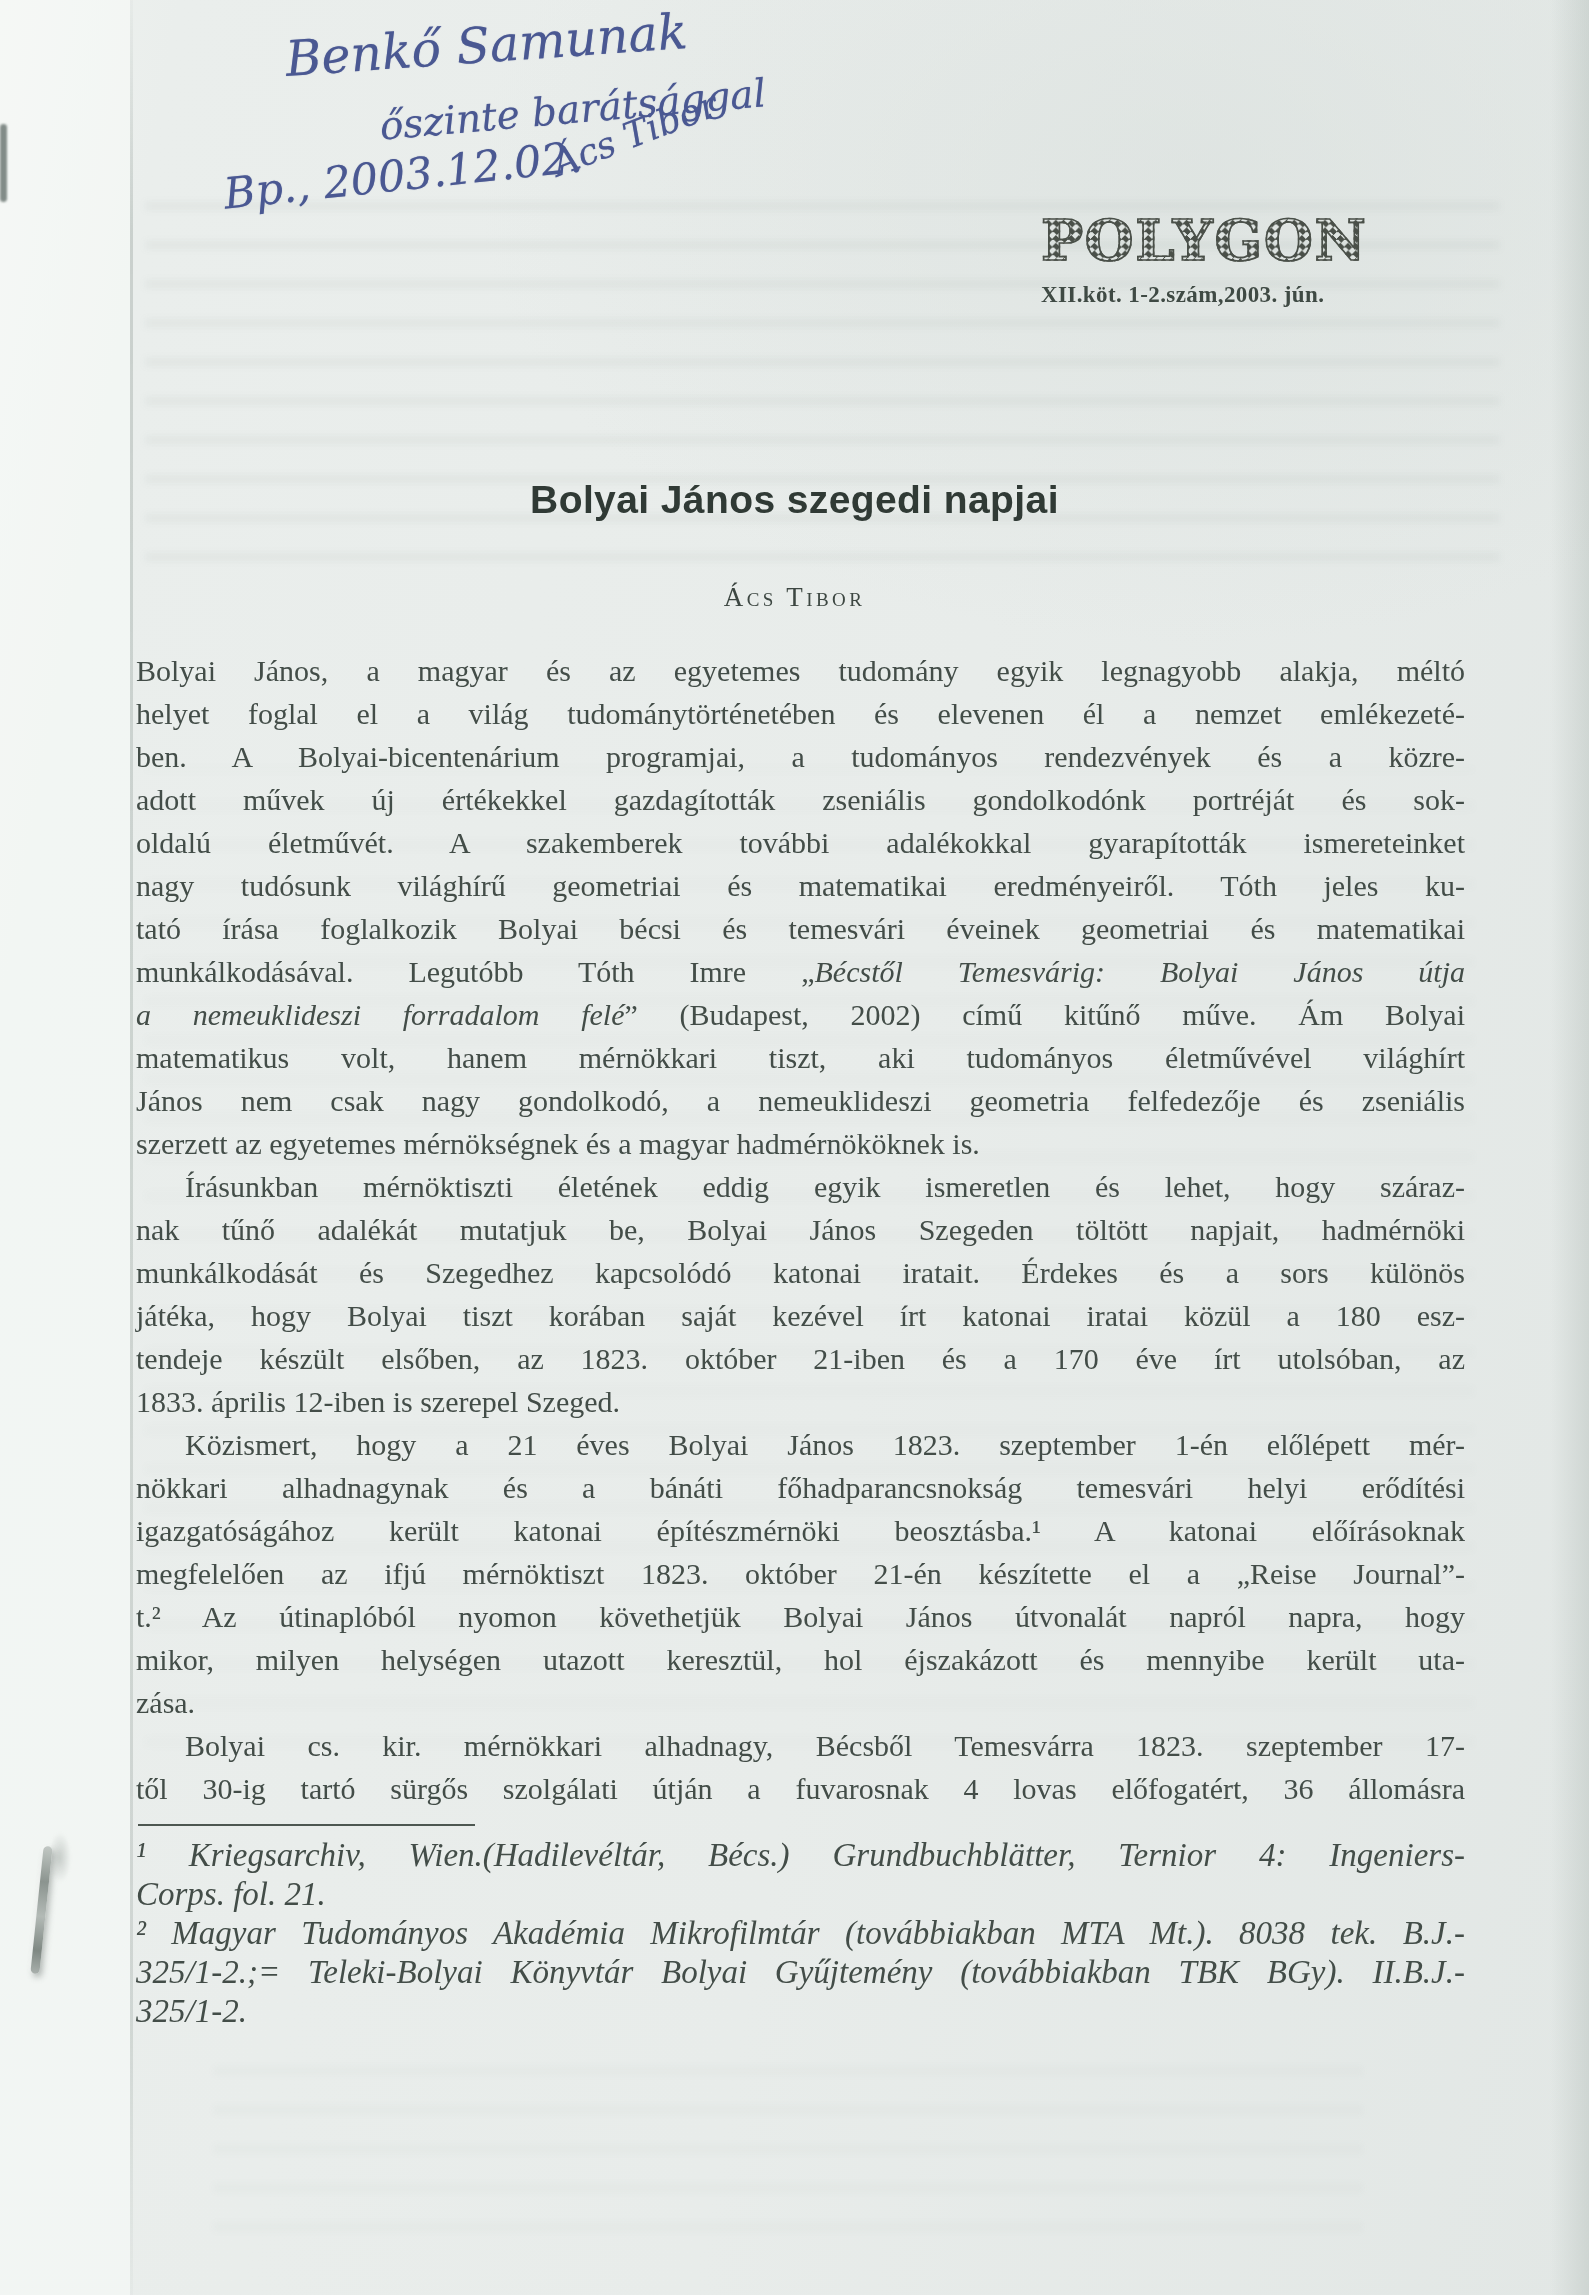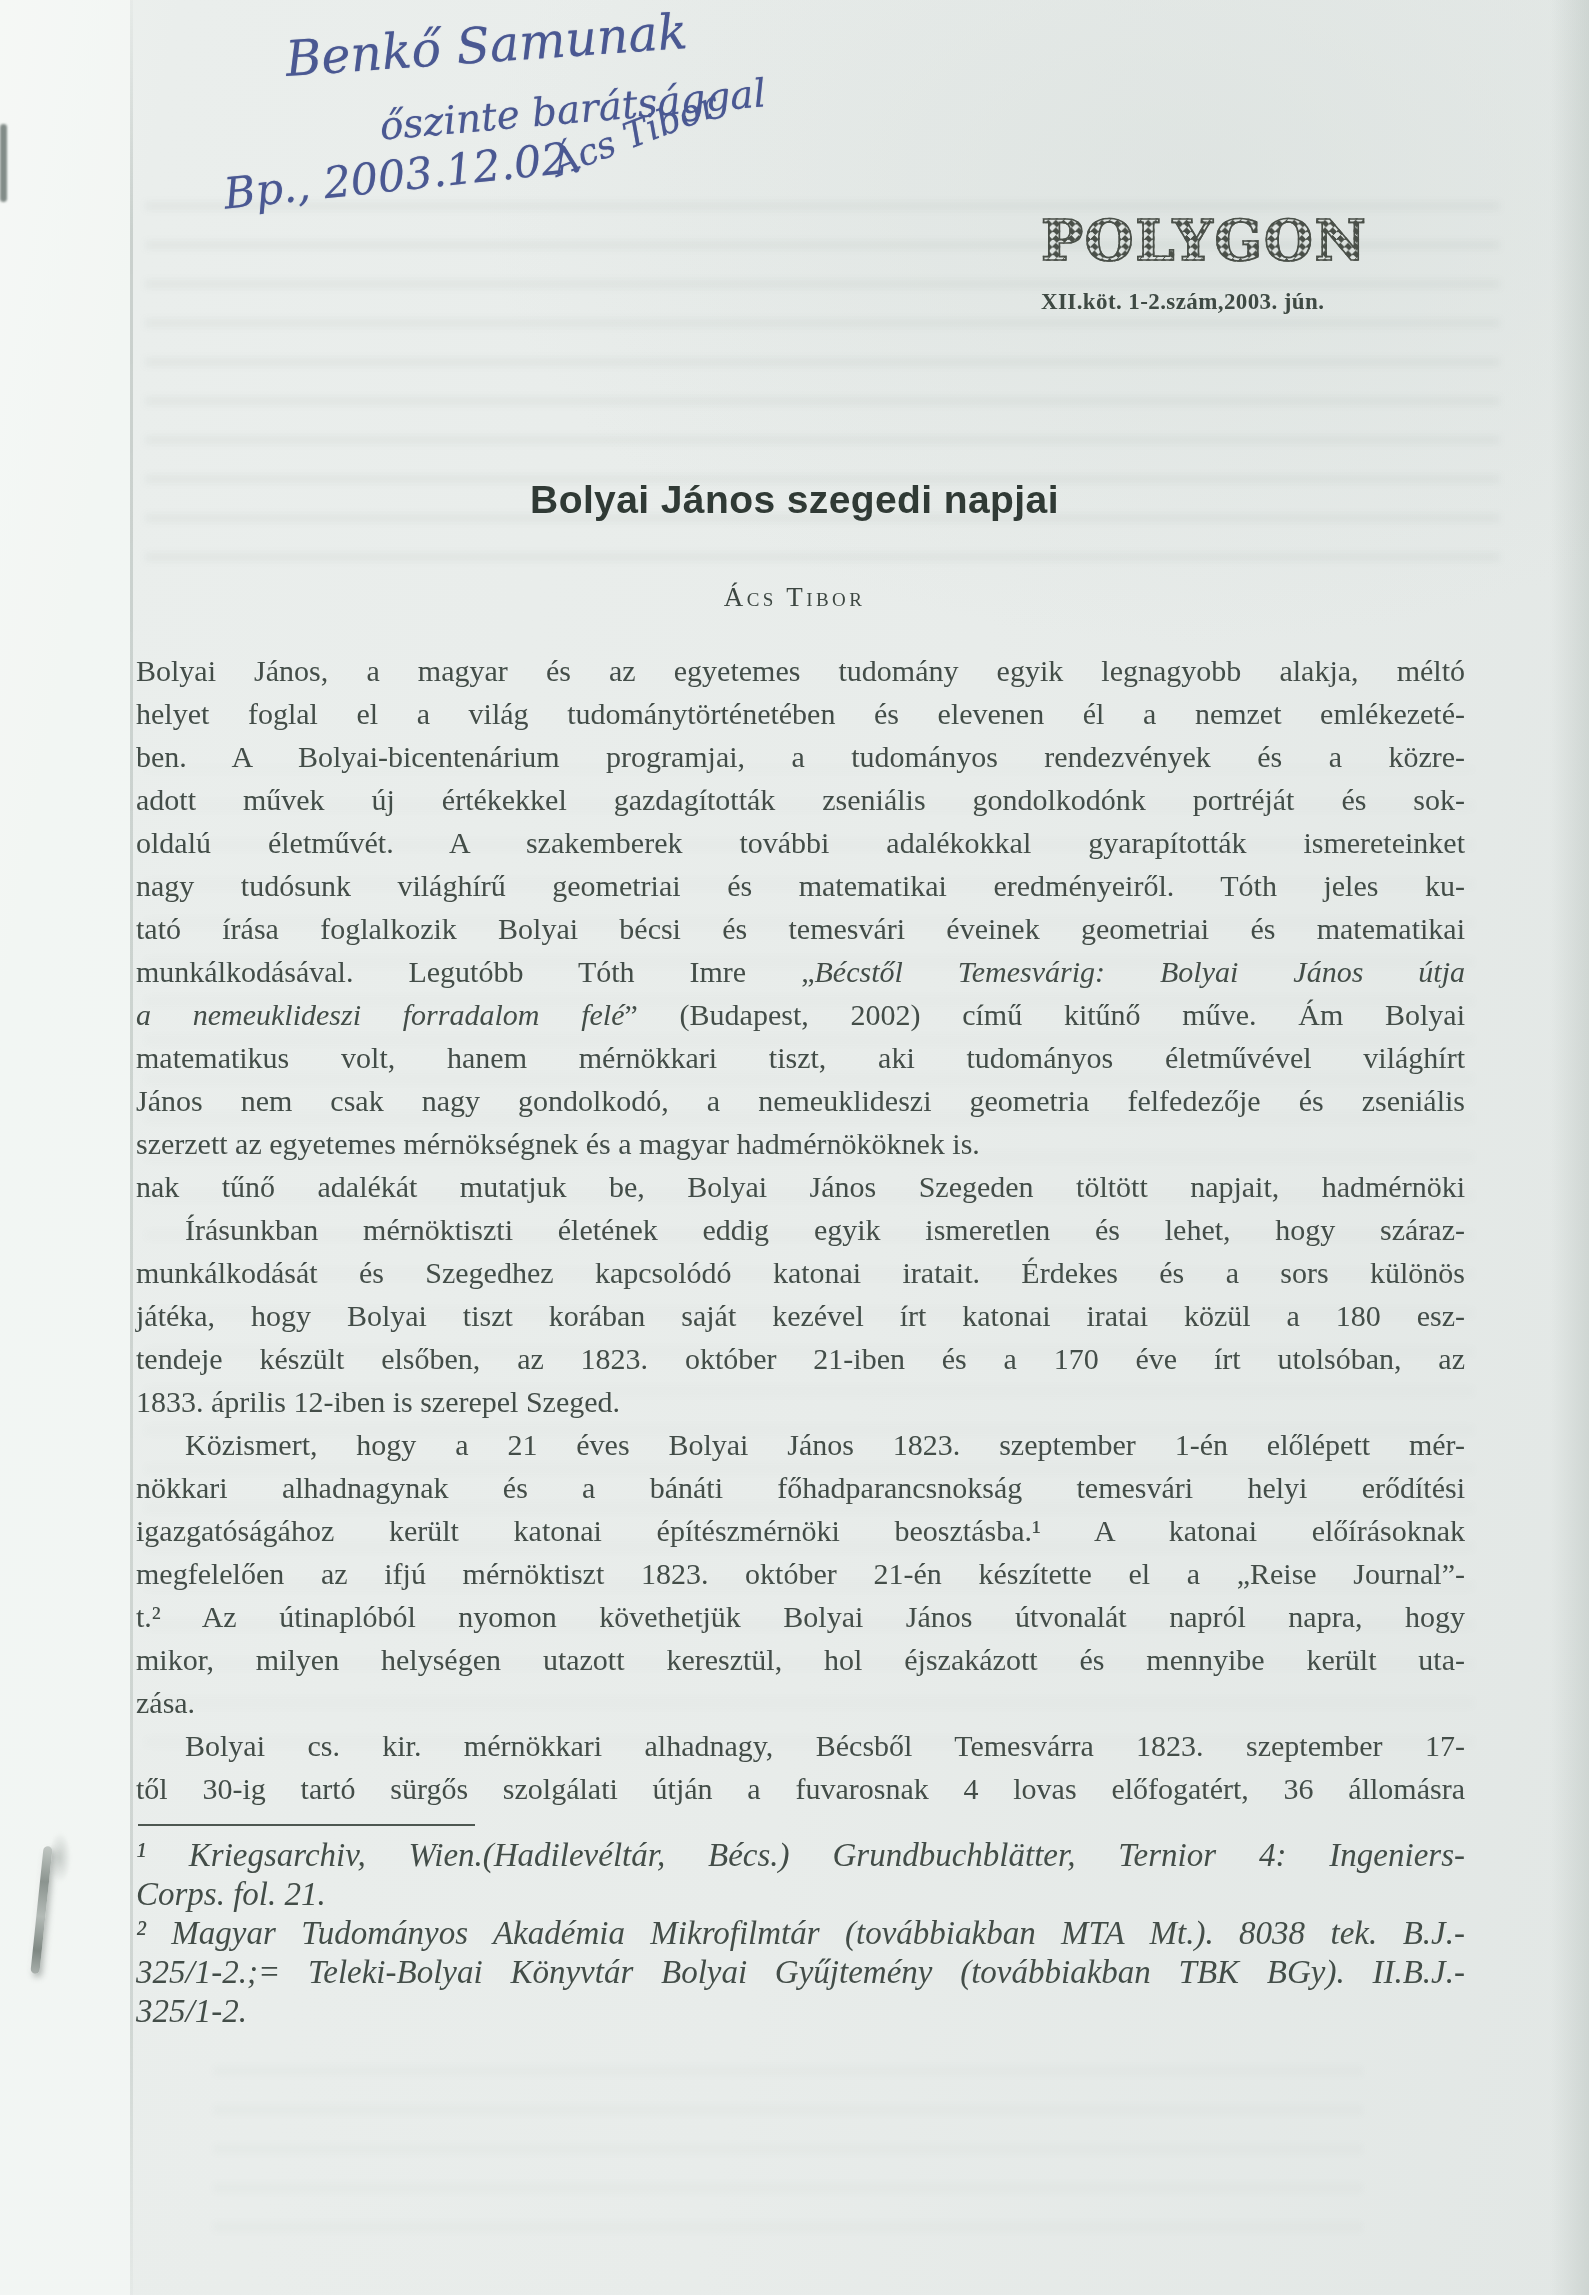--- a/index.html
+++ b/index.html
@@ -51,21 +51,21 @@
     letter-spacing:1.7px; color:#4a5049; }
   @supports ((-webkit-background-clip: text) or (background-clip: text)) {
     .logo {
       background:repeating-conic-gradient(from 45deg, #4a5049 0% 25%, rgba(74,80,73,0) 0% 50%);
       background-size:7.7px 7.7px;
       -webkit-background-clip:text; background-clip:text;
       color:transparent; -webkit-text-stroke:1.7px #4a5049;
     }
   }
   .issue { font-family:"Liberation Serif","DejaVu Serif",serif; font-weight:bold;
-    font-size:23px; color:#3f4a44; margin-top:21px; letter-spacing:0.4px; }
+    font-size:23px; color:#3f4a44; margin-top:14px; letter-spacing:0.4px; }
   
   .title { position:absolute; left:0; top:478px; width:100%; text-align:center;
     font-family:"Liberation Sans","DejaVu Sans",sans-serif; font-weight:bold;
     font-size:39px; color:#303a35; letter-spacing:0.4px; }
   .author { position:absolute; left:0; top:582px; width:100%; text-align:center;
     font-variant-caps:small-caps; font-variant:small-caps; font-size:27px;
     letter-spacing:3.4px; color:#3d4742; }
   .bodytext { position:absolute; left:136px; top:649px; width:1329px;
     font-size:30px; line-height:43px; color:#434d48; }
   .line { text-align:justify; text-align-last:justify; }
@@ -112,22 +112,22 @@
       <div class="line">oldalú életművét. A szakemberek további adalékokkal gyarapították ismereteinket</div>
       <div class="line">nagy tudósunk világhírű geometriai és matematikai eredményeiről. Tóth jeles ku-</div>
       <div class="line">tató írása foglalkozik Bolyai bécsi és temesvári éveinek geometriai és matematikai</div>
       <div class="line"><span>munkálkodásával. Legutóbb Tóth Imre „</span><span class="it">Bécstől Temesvárig: Bolyai János útja</span></div>
       <div class="line"><span class="it">a nemeuklideszi forradalom felé</span><span>” (Budapest, 2002) című kitűnő műve. Ám Bolyai</span></div>
       <div class="line">matematikus volt, hanem mérnökkari tiszt, aki tudományos életművével világhírt</div>
       <div class="line">János nem csak nagy gondolkodó, a nemeuklideszi geometria felfedezője és zseniális</div>
       <div class="line endline">szerzett az egyetemes mérnökségnek és a magyar hadmérnököknek is.</div>
     </div>
     <div class="para">
+      <div class="line indent">Írásunkban mérnöktiszti életének eddig egyik ismeretlen és lehet, hogy száraz-</div>
       <div class="line">nak tűnő adalékát mutatjuk be, Bolyai János Szegeden töltött napjait, hadmérnöki</div>
-      <div class="line indent">Írásunkban mérnöktiszti életének eddig egyik ismeretlen és lehet, hogy száraz-</div>
       <div class="line">munkálkodását és Szegedhez kapcsolódó katonai iratait. Érdekes és a sors különös</div>
       <div class="line">játéka, hogy Bolyai tiszt korában saját kezével írt katonai iratai közül a 180 esz-</div>
       <div class="line">tendeje készült elsőben, az 1823. október 21-iben és a 170 éve írt utolsóban, az</div>
       <div class="line endline">1833. április 12-iben is szerepel Szeged.</div>
     </div>
     <div class="para">
       <div class="line indent">Közismert, hogy a 21 éves Bolyai János 1823. szeptember 1-én előlépett mér-</div>
       <div class="line">nökkari alhadnagynak és a bánáti főhadparancsnokság temesvári helyi erődítési</div>
       <div class="line">igazgatóságához került katonai építészmérnöki beosztásba.¹ A katonai előírásoknak</div>
       <div class="line">megfelelően az ifjú mérnöktiszt 1823. október 21-én készítette el a „Reise Journal”-</div>

